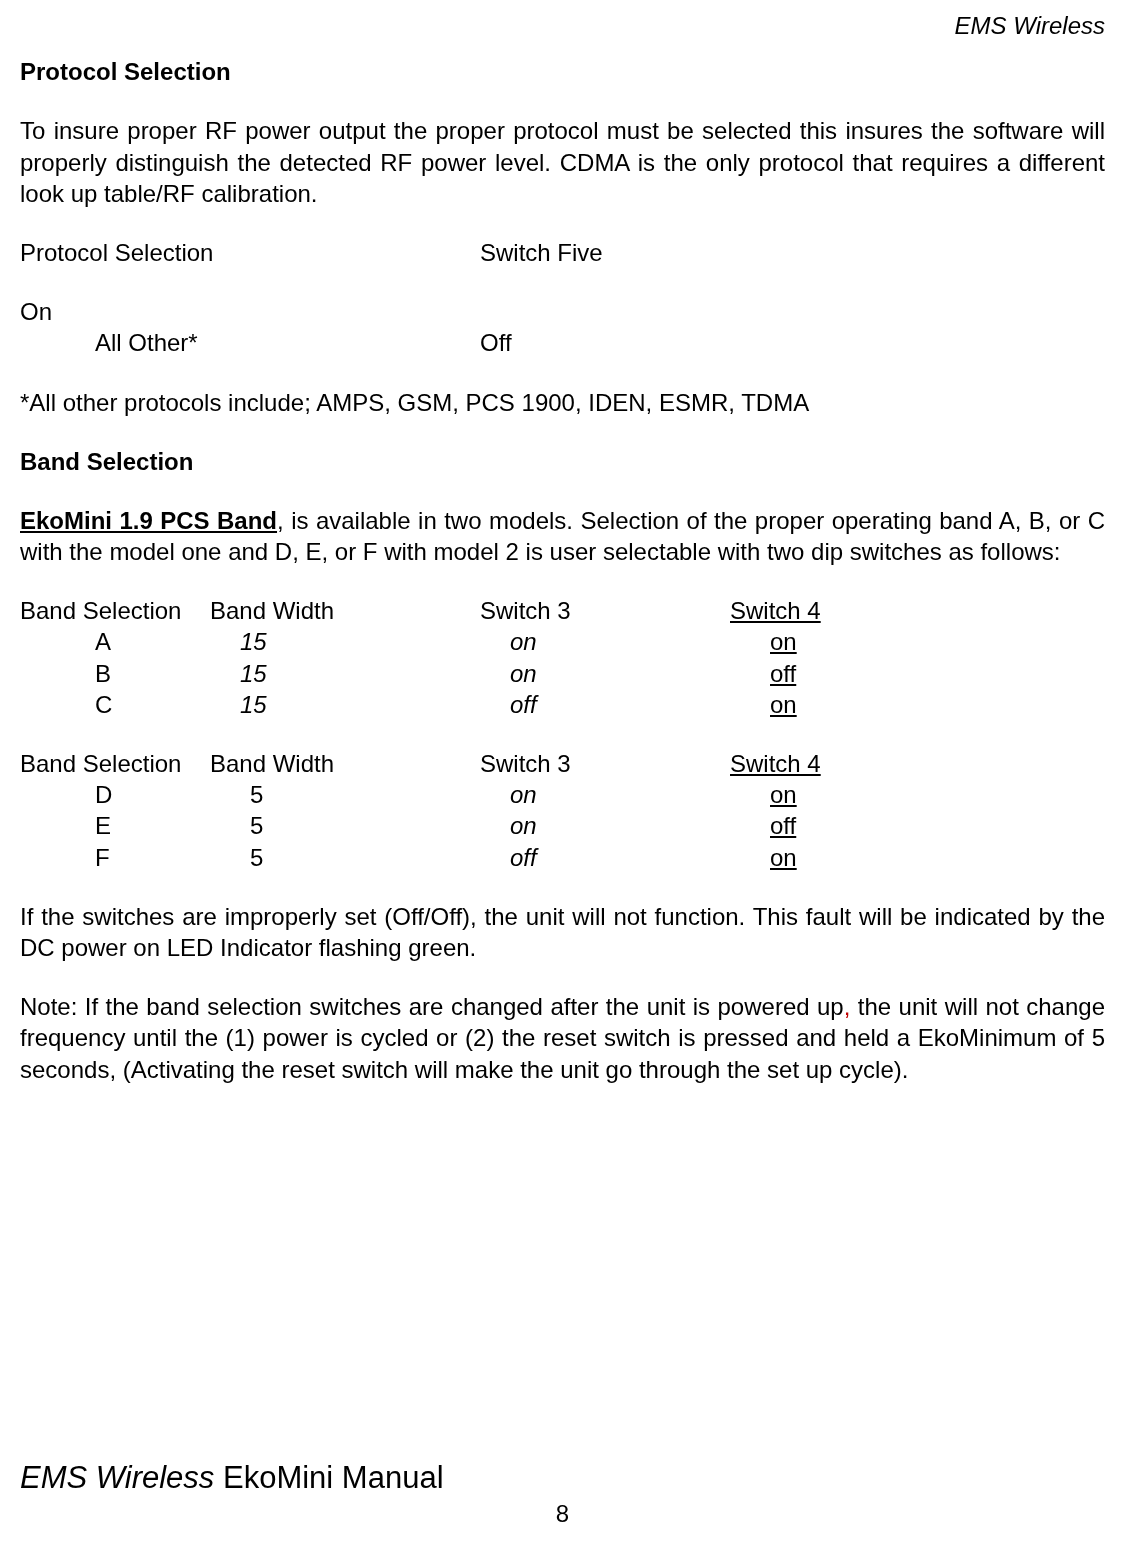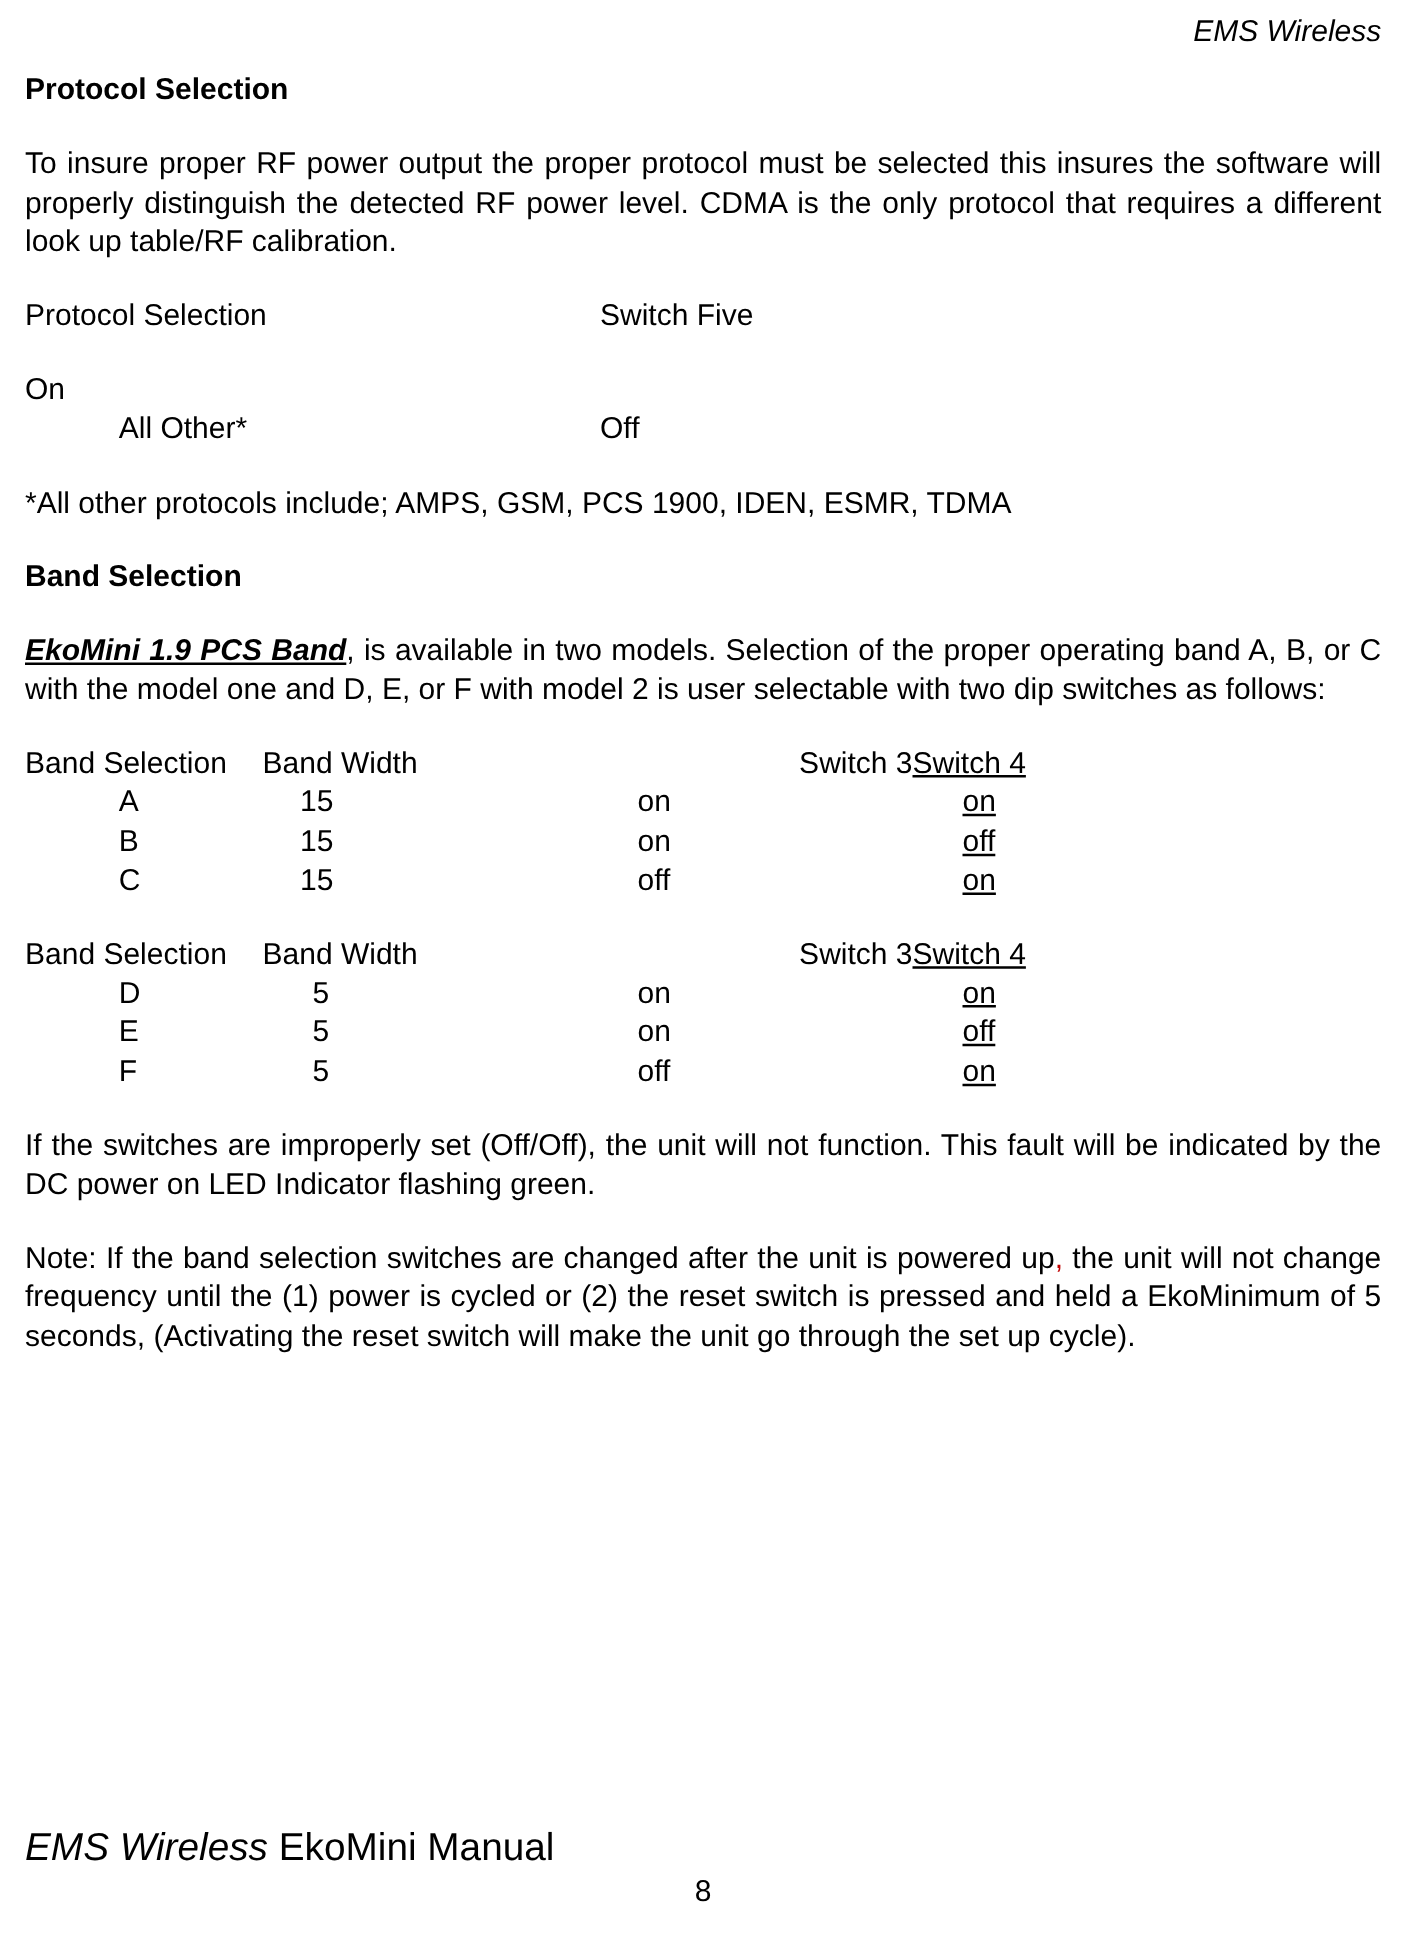--- a/index.html
+++ b/index.html
@@ -15,21 +15,20 @@
     .header-right {
       text-align: right;
       font-style: italic;
       margin-bottom: 15px;
     }
     .bold {
       font-weight: bold;
     }
     .bold-italic-underline {
       font-weight: bold;
-      font-style: italic;
       text-decoration: underline;
     }
     .justified {
       text-align: justify;
     }
     .para {
       margin: 28px 0;
     }
     .footer {
       position: absolute;
@@ -48,26 +47,26 @@
       font-size: 24px;
     }
     .comma-red {
       color: #c00000;
     }
     .row {
       display: flex;
     }
     .c1 { width: 190px; }
     .c2 { width: 270px; }
-    .c3 { width: 250px; text-align: right; }
+    .c3 { width: 250px; }
     .c4 { width: 200px; text-decoration: underline; }
     .cproto1 { width: 460px; }
     .cproto2 { width: 400px; }
     .indent-cell { padding-left: 75px; box-sizing: border-box; }
-    .center-ish { text-align: left; padding-left: 30px; box-sizing: border-box; }
+    .center-ish { text-align: left; padding-left: 30px; box-sizing: border-box; font-style: italic; }
     .center-ish2 { text-align: left; padding-left: 40px; box-sizing: border-box; }
   </style>
 </head>
 <body>
 
 <div class="header-right">EMS Wireless</div>
 
 <div class="bold">Protocol Selection</div>
 
 <div class="para justified">To insure proper RF power output the proper protocol must be selected this insures the software will properly distinguish the detected RF power level.  CDMA is the only protocol that requires a different look up table/RF calibration.</div>

